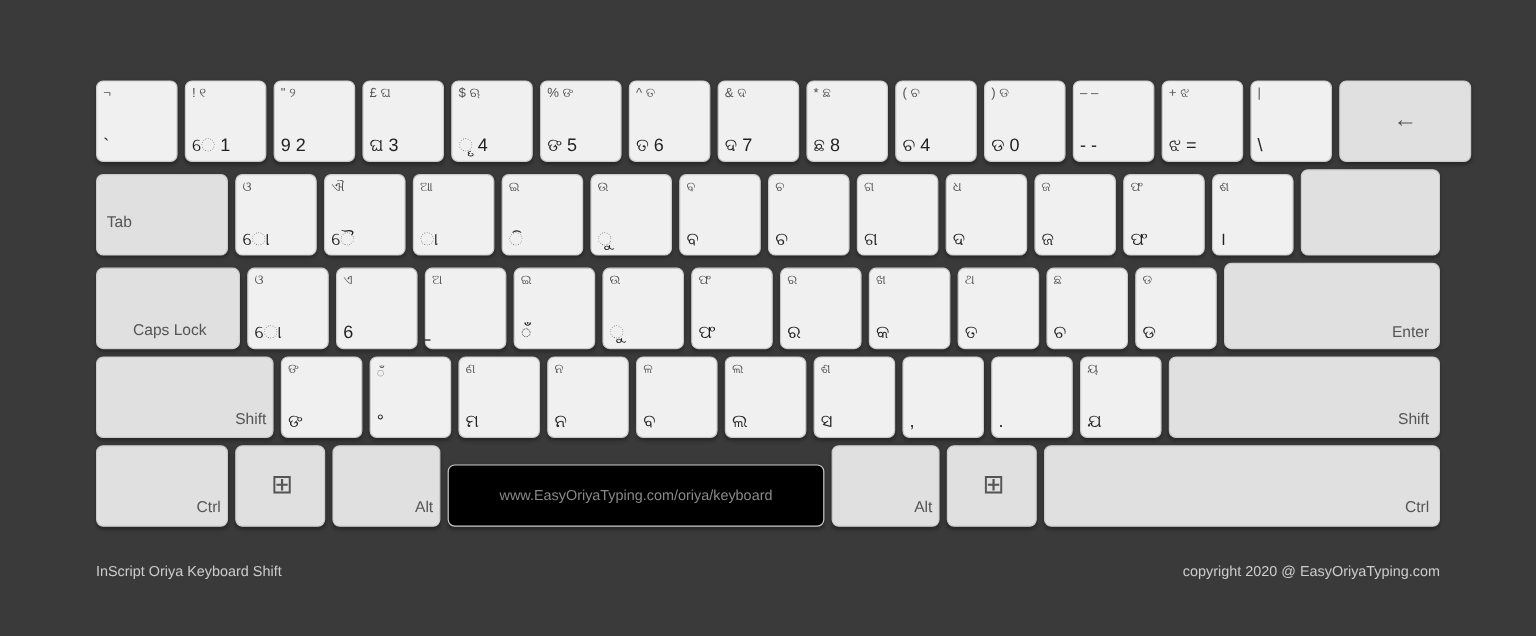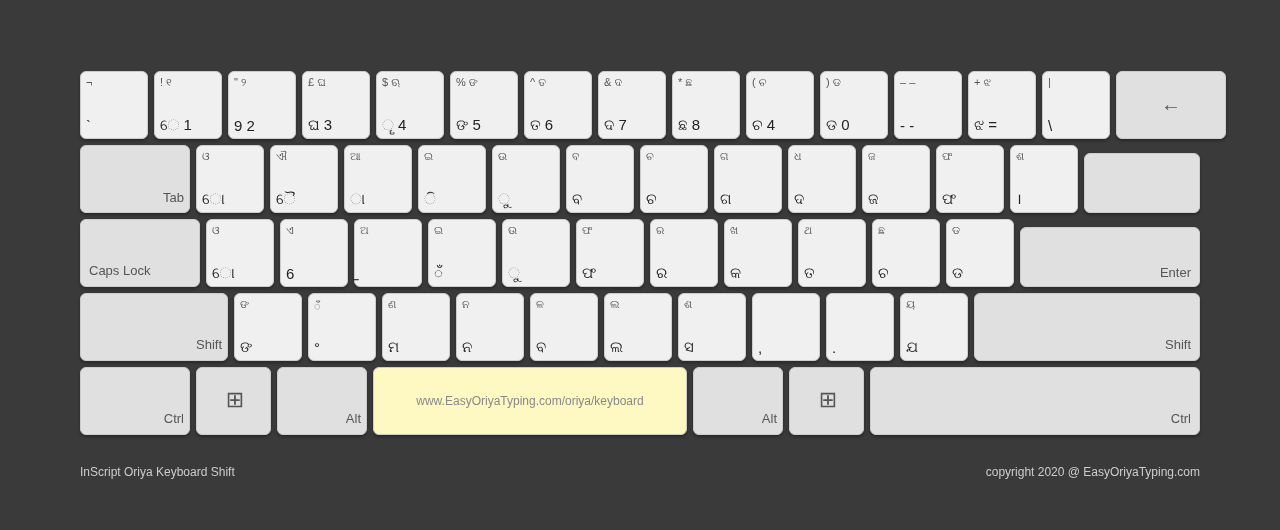--- a/index.html
+++ b/index.html
@@ -48,34 +48,34 @@
       padding-bottom: 6px;
       padding-left: 8px;
     }
     .key-tab { min-width: 110px; }
     .key-caps { min-width: 120px; }
     .key-shift-l { min-width: 148px; }
     .key-shift-r { min-width: 148px; }
     .key-ctrl { min-width: 110px; }
     .key-alt { min-width: 90px; justify-content: flex-end; }
     .key-win { min-width: 75px; }
-    .key-space { flex: 1; min-width: 300px; font-size: 11px; color: #888; display: flex; align-items: center; justify-content: center; background-color: #fef9c3; border: 1px solid #ccc; border-radius: 6px; height: 68px; box-shadow: 0 2px 3px rgba(0,0,0,0.3);}
+    .key-space { flex: 1; min-width: 300px; font-size: 11px; color: #888; display: flex; align-items: center; justify-content: center; background-color: #000000; border: 1px solid #ccc; border-radius: 6px; height: 52px; box-shadow: 0 2px 3px rgba(0,0,0,0.3);}
     .key-backspace { min-width: 110px; justify-content: flex-end; align-items: flex-end; padding-right: 8px; }
     .key-enter {
       min-width: 110px;
       background-color: #e0e0e0;
       border: 1px solid #ccc;
       border-radius: 6px;
       display: flex;
       align-items: flex-end;
       justify-content: flex-end;
       padding: 6px 8px;
       font-size: 13px;
       color: #555;
-      height: 60px;
+      height: 72px;
       box-shadow: 0 2px 3px rgba(0,0,0,0.3);
     }
     .footer {
       display: flex;
       justify-content: space-between;
       width: 1160px;
       padding: 4px 20px 0 20px;
       color: #ccc;
       font-size: 12px;
     }
@@ -177,21 +177,21 @@
         <span class="char-top">|</span>
         <span class="char-bottom">\</span>
       </div>
     </div>
     <div class="key key-backspace key-special" style="min-width:110px; display:flex; align-items:center; justify-content:center; font-size:20px;">
       ←
     </div>
   </div>
 
   <div class="keyboard-row">
-    <div class="key key-tab key-special" style="display:flex;align-items:flex-end;padding-bottom:7px;">
+    <div class="key key-tab key-special" style="display:flex;padding-bottom:20px;">
       <span>Tab</span>
     </div>
     <div class="key">
       <div class="two-char">
         <span class="char-top">ଓ</span>
         <span class="char-bottom">ୋ</span>
       </div>
     </div>
     <div class="key">
       <div class="two-char">
@@ -258,21 +258,21 @@
         <span class="char-top">ଶ</span>
         <span class="char-bottom">।</span>
       </div>
     </div>
     <div class="key key-enter" style="flex:1;">
       <span></span>
     </div>
   </div>
 
   <div class="keyboard-row">
-    <div class="key key-caps key-special" style="display:flex;align-items:flex-start;padding-bottom:8px;">
+    <div class="key key-caps key-special" style="display:flex;align-items:center;padding-bottom:8px;">
       <span>Caps Lock</span>
     </div>
     <div class="key">
       <div class="two-char">
         <span class="char-top">ଓ</span>
         <span class="char-bottom">ୋ</span>
       </div>
     </div>
     <div class="key">
       <div class="two-char">

